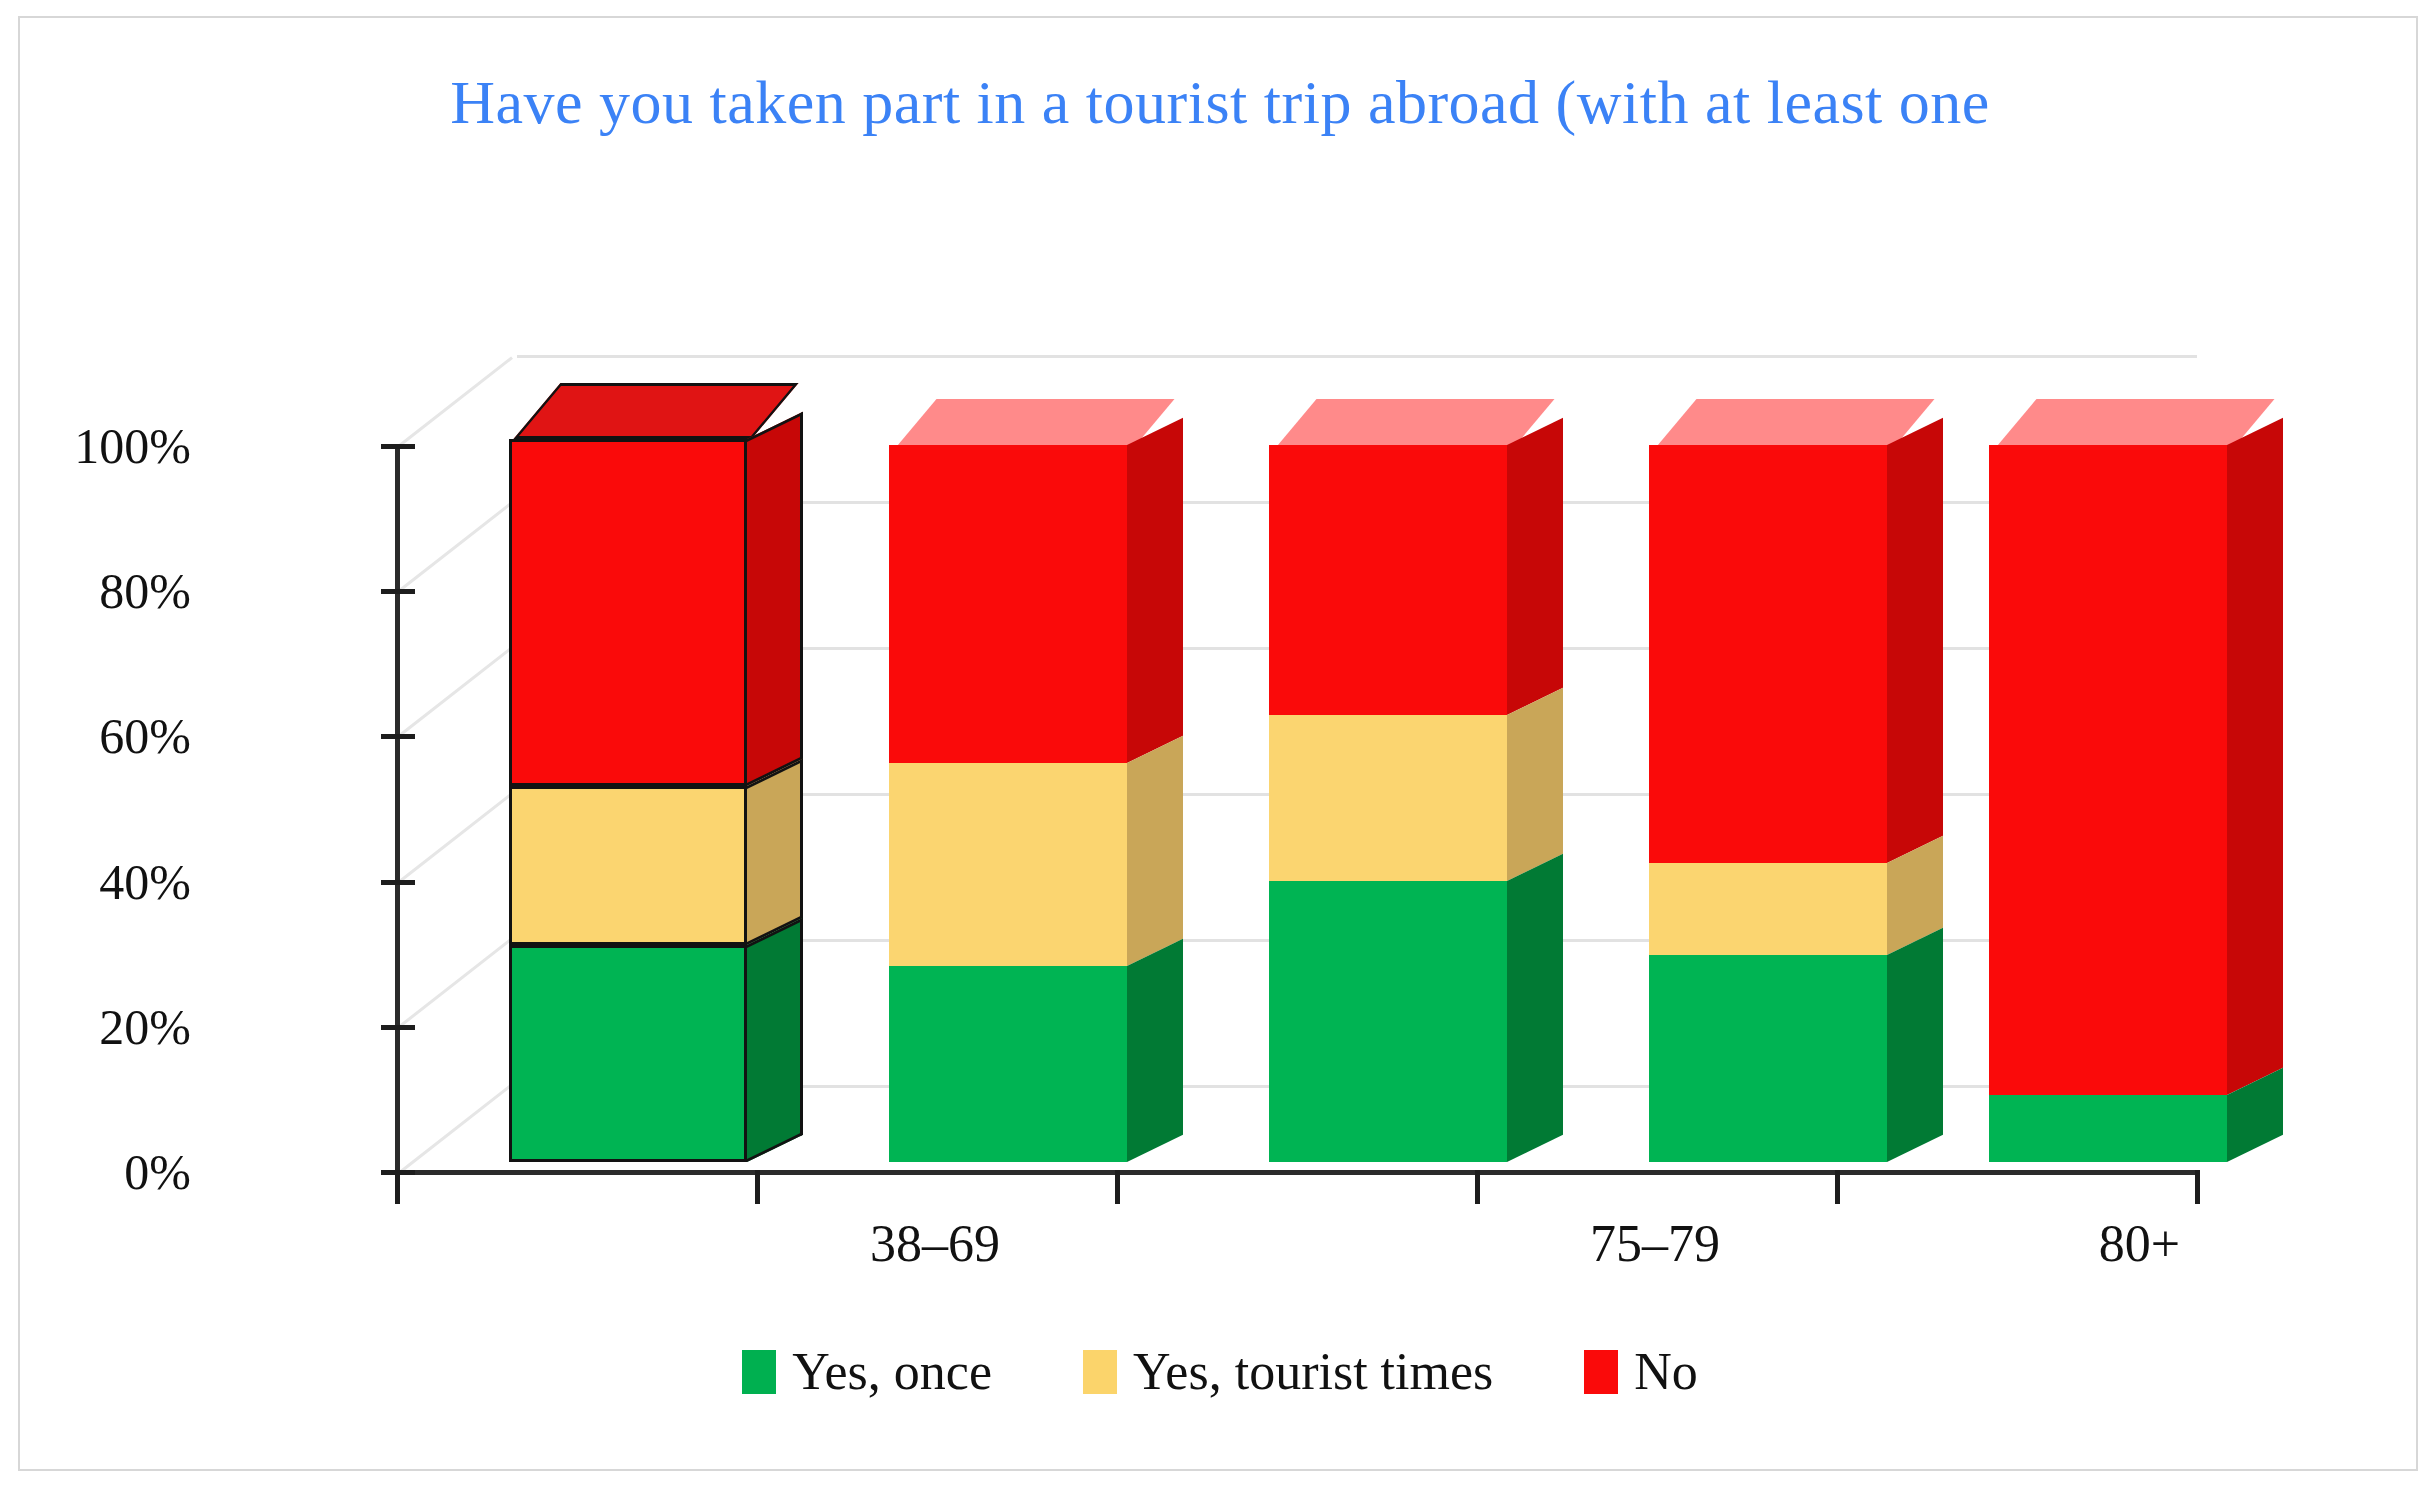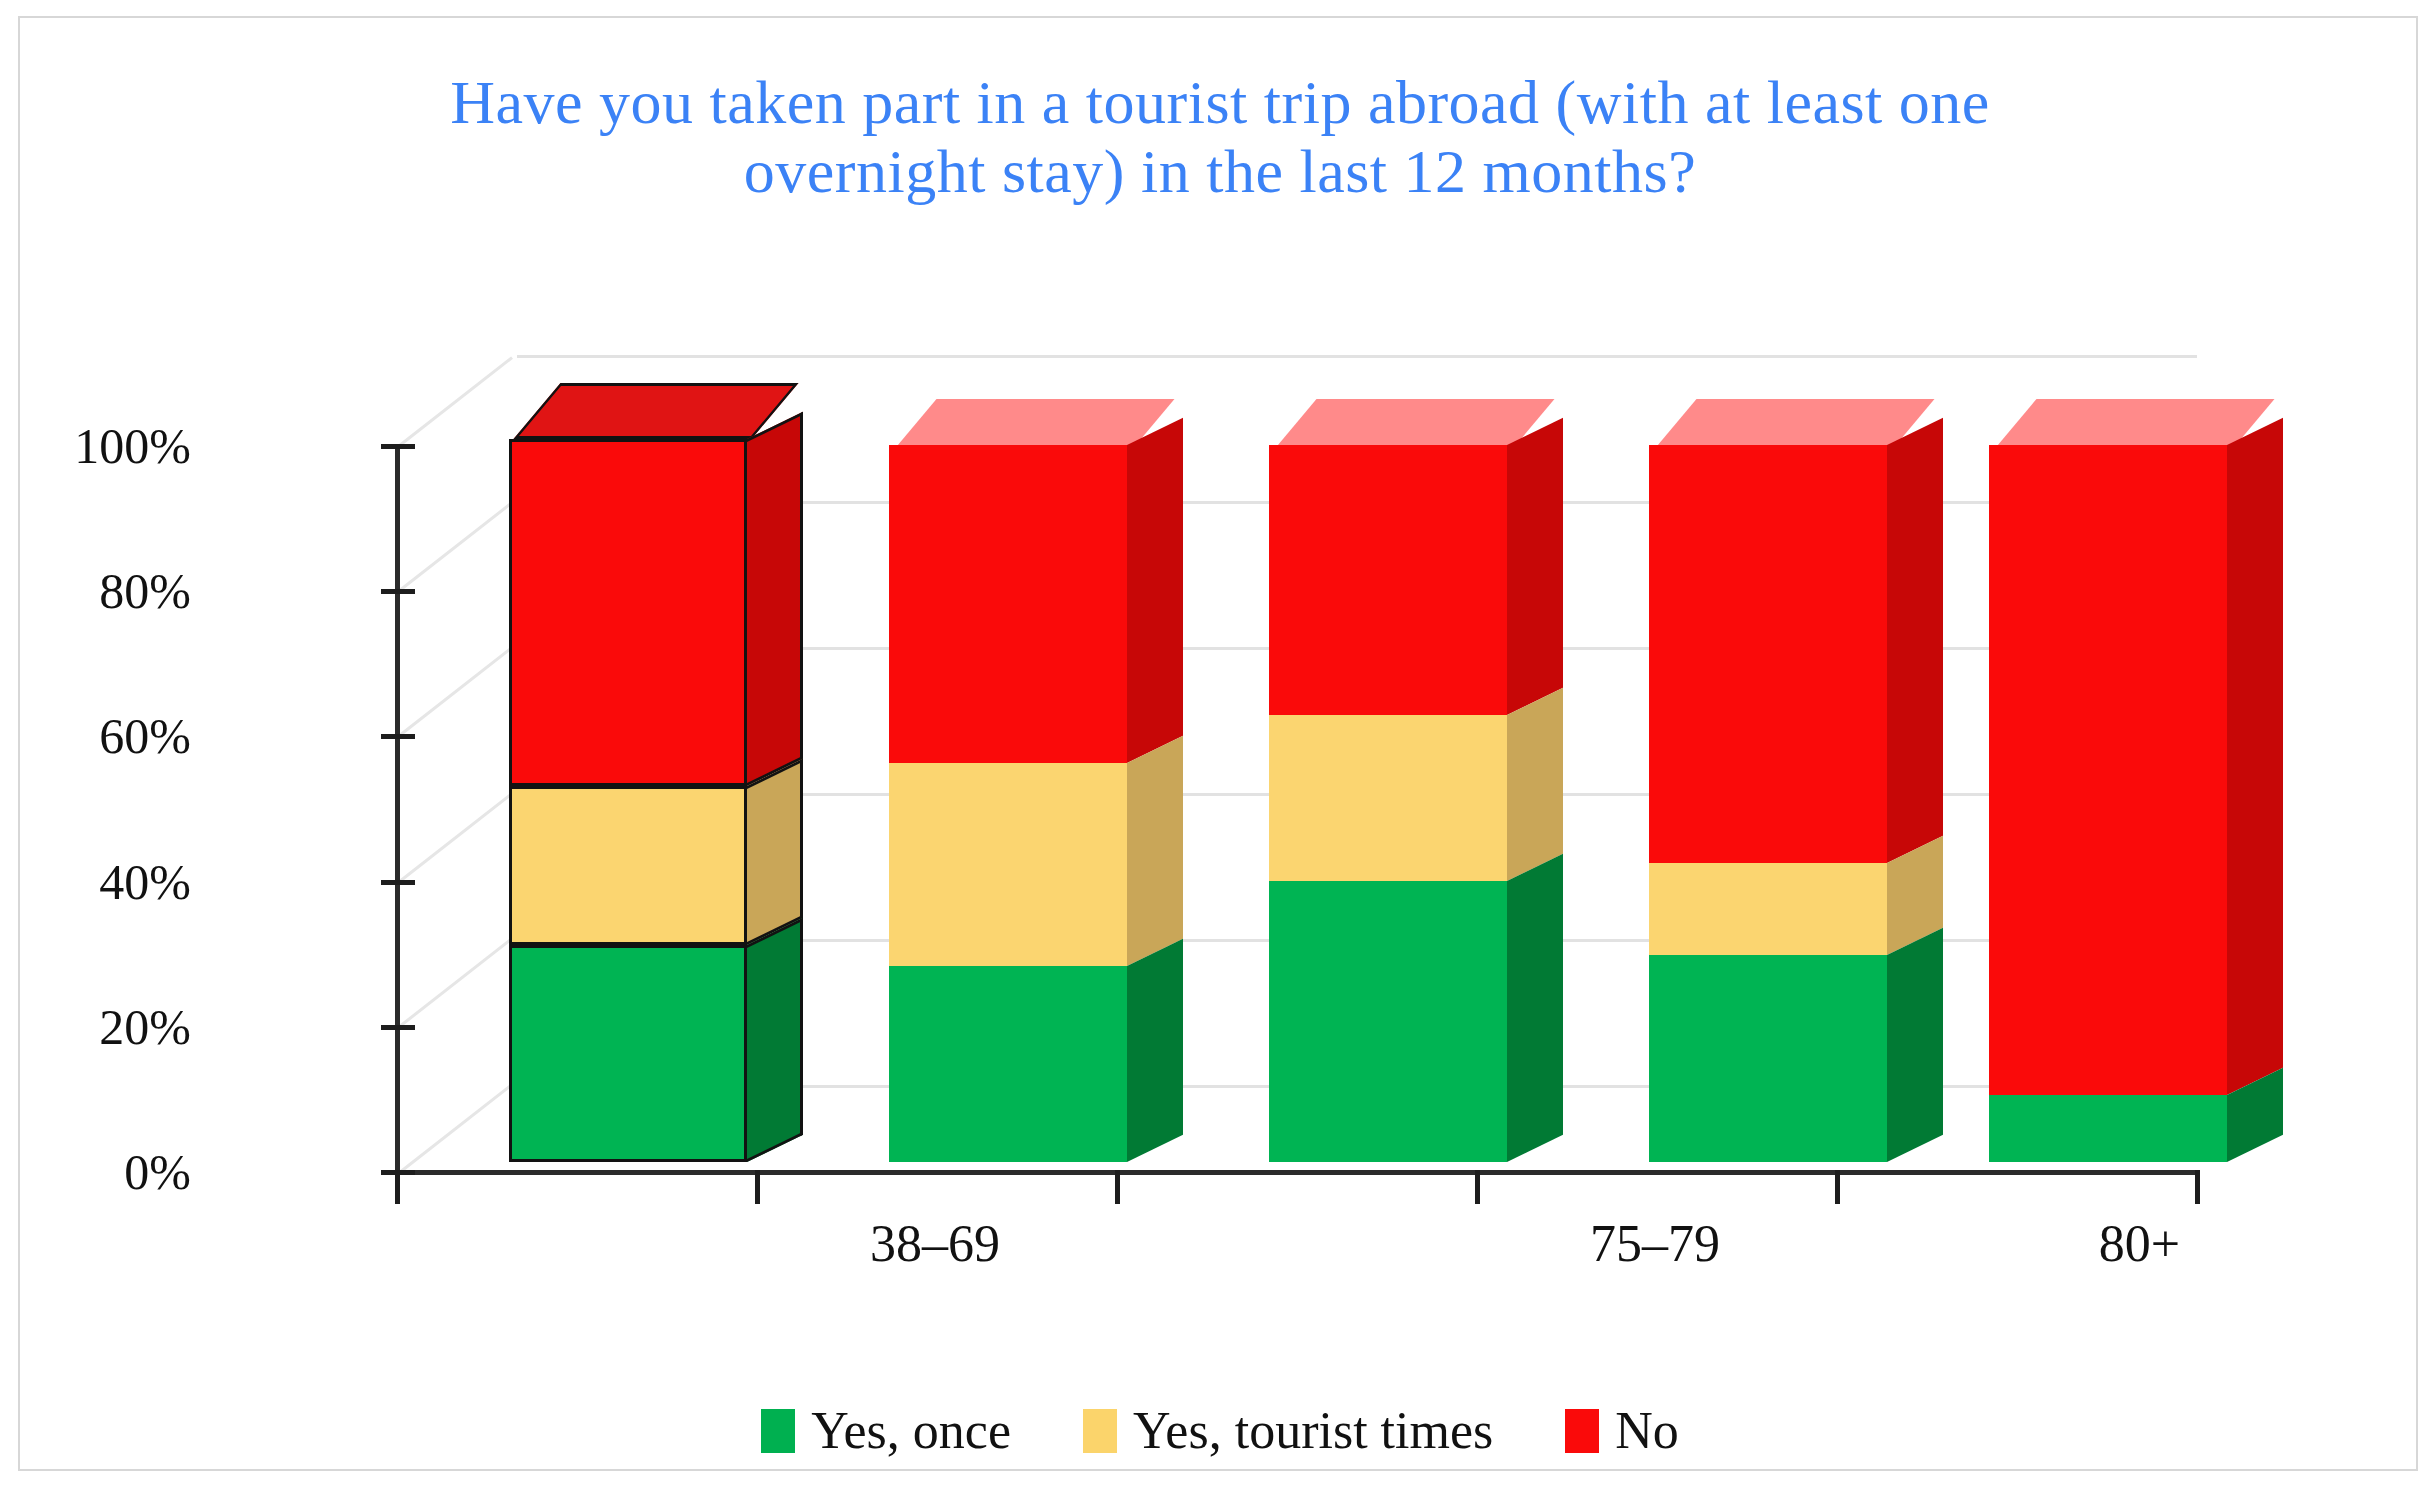--- a/index.html
+++ b/index.html
@@ -126,26 +126,26 @@
     height: 56px;
   }
 
   .outlined .front { border: 3px solid #121212; }
   .outlined .side-inner { border: 3px solid #121212; border-left: none; }
   .outlined .top { border: 3px solid #121212; }
 
   
   #legend {
     position: absolute;
-    left: 0; top: 1383px;
+    left: 0; top: 1324px;
     width: 2400px;
     display: flex;
     justify-content: center;
     align-items: center;
-    gap: 72px;
+    gap: 91px;
   }
   .legend-item {
     display: flex;
     align-items: center;
     gap: 16px;
   }
   .legend-swatch {
     width: 34px; height: 44px;
     display: inline-block;
   }
@@ -155,21 +155,20 @@
     white-space: nowrap;
   }
 </style>
 </head>
 <body>
 
 <div id="figure">
 
   <div id="chart-title">
     <span class="l1">Have you taken part in a tourist trip abroad (with at least one</span>
-    <span class="l2">overnight stay) in the last 12 months?</span>
   </div>
 
   <div id="plot">
 
     <div class="gridline" style="left:460px; top:337px;  width:1680px;"></div>
     <div class="gridline" style="left:460px; top:483px;  width:1680px;"></div>
     <div class="gridline" style="left:460px; top:629px;  width:1680px;"></div>
     <div class="gridline" style="left:460px; top:775px;  width:1680px;"></div>
     <div class="gridline" style="left:460px; top:921px;  width:1680px;"></div>
     <div class="gridline" style="left:460px; top:1067px; width:1680px;"></div>

